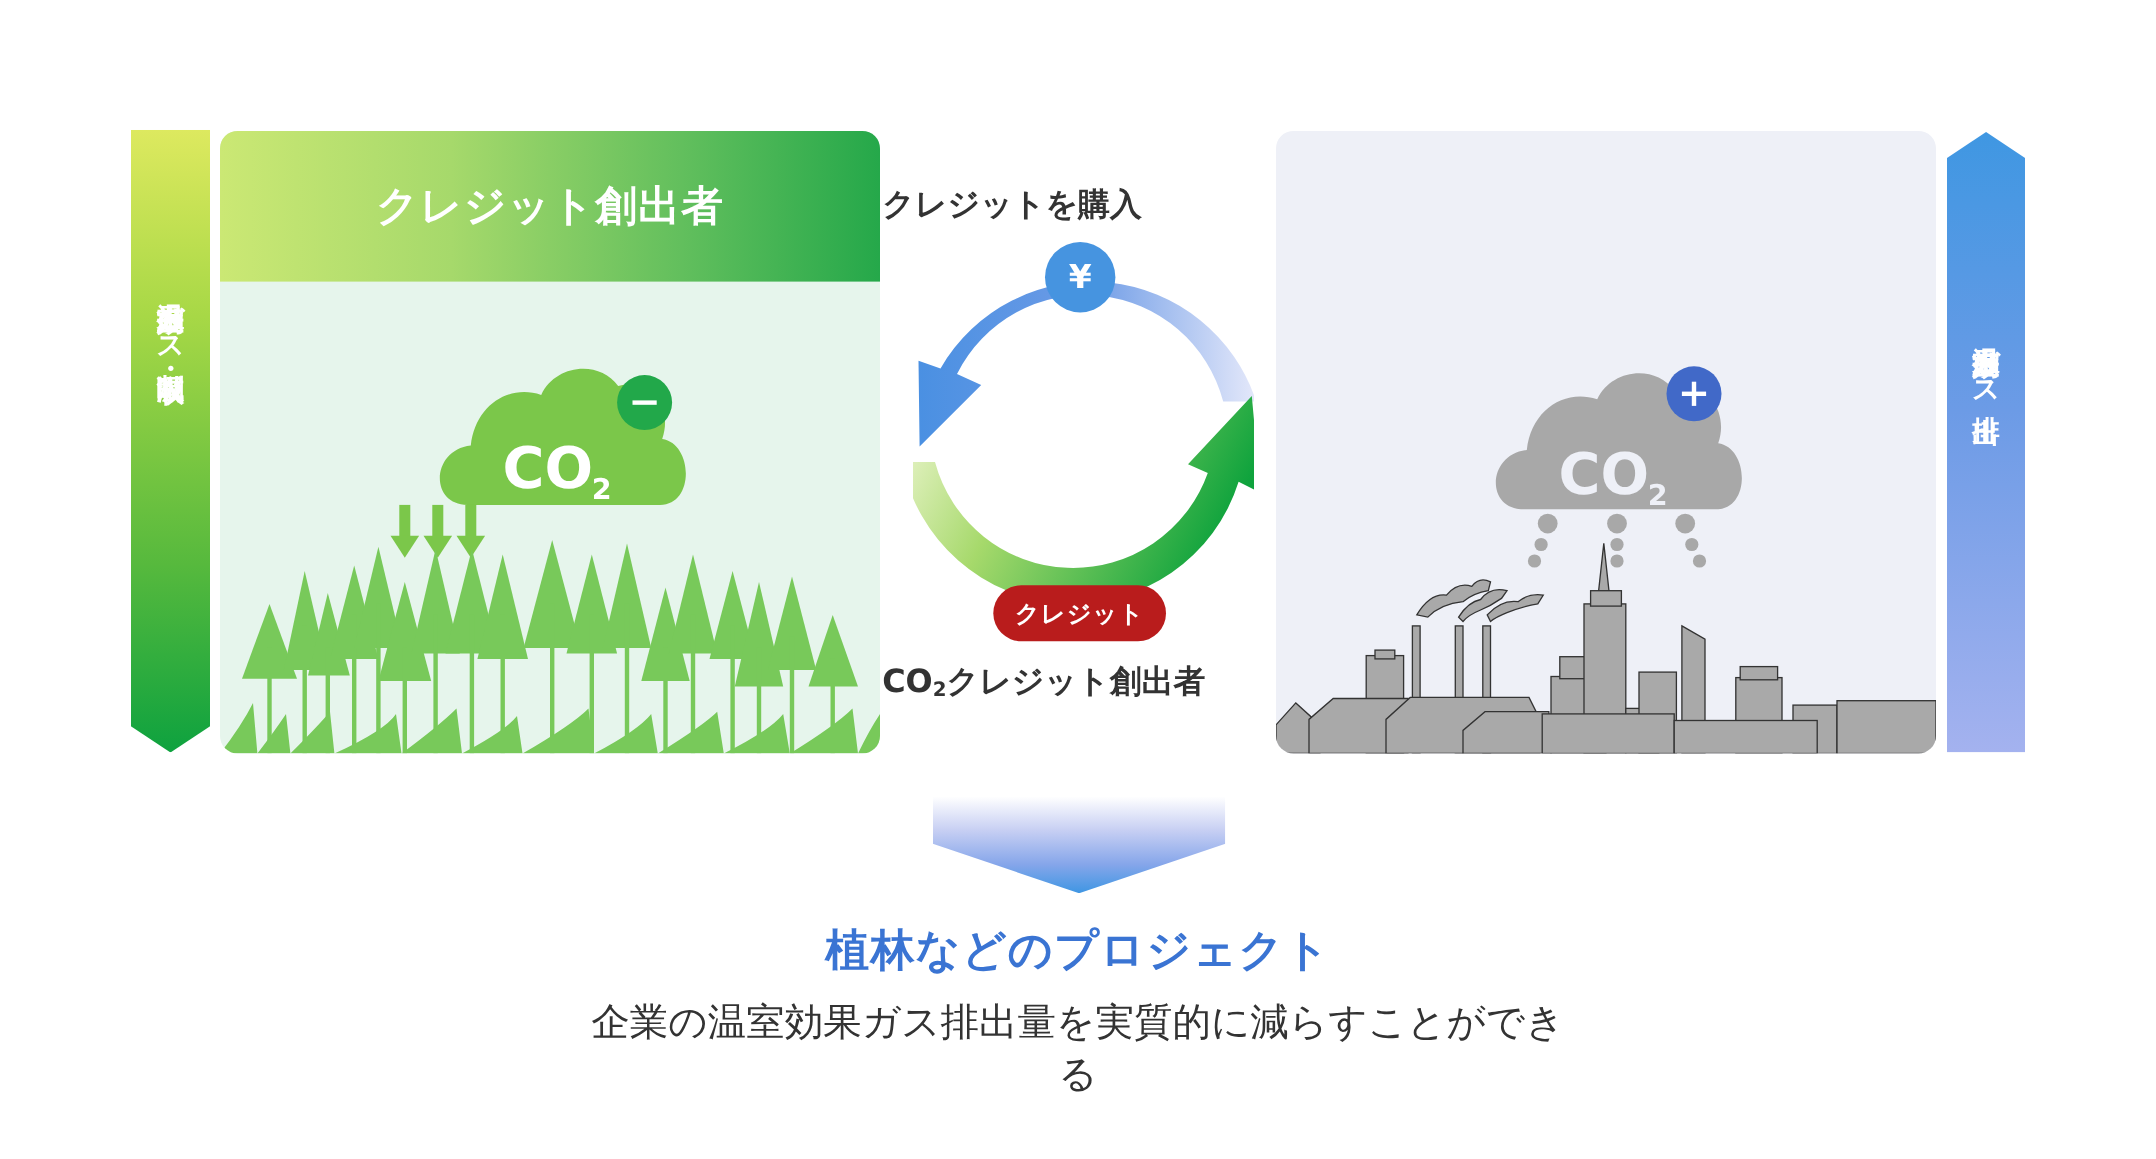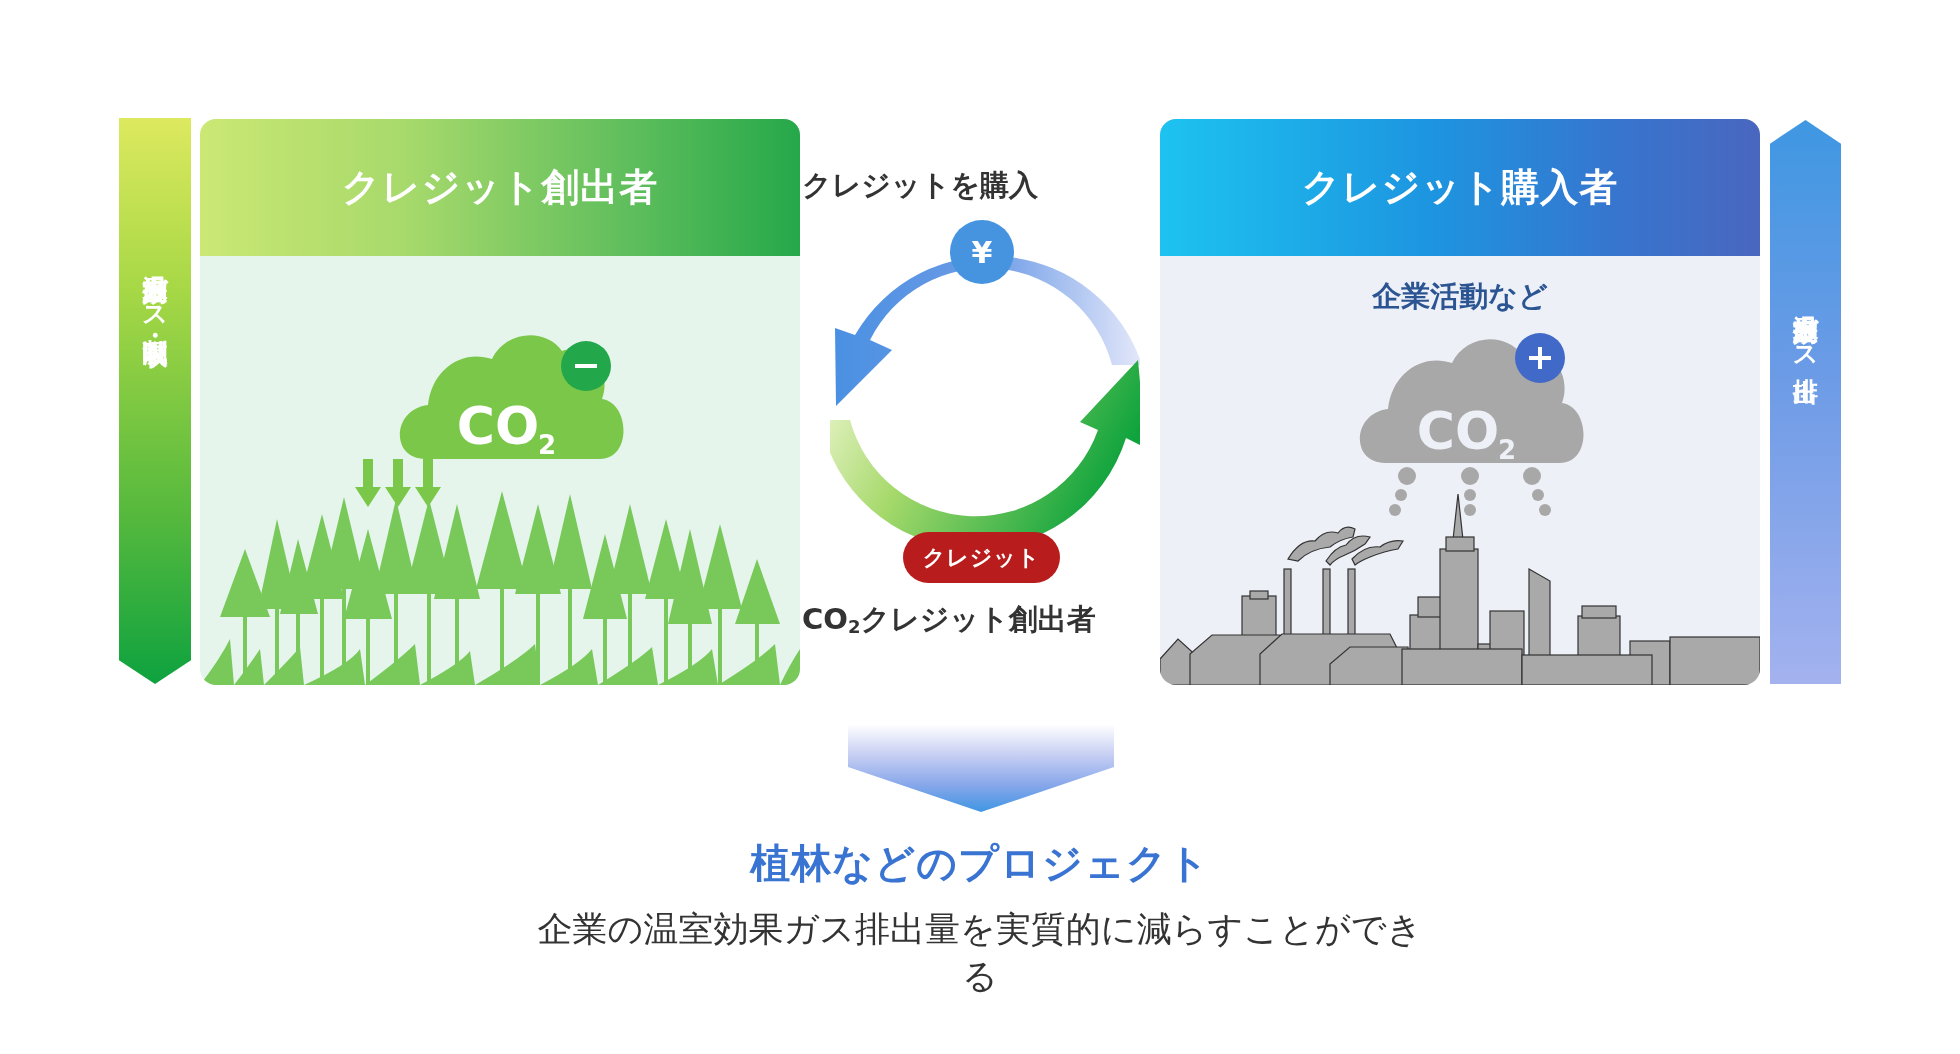--- a/index.html
+++ b/index.html
@@ -136,22 +136,20 @@
 
   <path d="M282 135 A130 130 0 0 0 40 110 L62 120 L6 176 L5 98 L25 105 A158 158 0 0 1 312 135 Z" fill="url(#gblue)"></path>
 
   <path d="M20 190 A130 130 0 0 0 268 200 L250 192 L308 130 L316 218 L296 208 A158 158 0 0 1 -10 190 Z" fill="url(#ggreen)"></path>
 </svg>
 <div id="yen-badge">¥</div>
 <div id="credit-pill">クレジット</div>
 <div id="sell-label" class="center-label"><span>CO</span><sub>2</sub><span>クレジット創出者</span></div>
 
 <div id="right-panel" class="panel">
-  <div class="panel-header">クレジット購入者</div>
-  <div class="panel-sub">企業活動など</div>
   <svg width="600" height="566" viewBox="0 0 600 566">
     <g>
       <path d="M225 344 C190 344 192 294 228 290 C232 254 262 234 292 244 C305 216 345 212 362 236 C392 226 412 256 402 284 C430 288 432 344 400 344 Z" fill="#a8a8a8"></path>
       <text x="298" y="330" text-anchor="middle" font-family="DejaVu Sans, sans-serif" font-weight="bold" font-size="52" fill="#eef0f7">CO</text>
       <text x="338" y="340" font-family="DejaVu Sans, sans-serif" font-weight="bold" font-size="26" fill="#eef0f7">2</text>
     </g>
     <g>
       <circle cx="380" cy="239" r="25" fill="#4169c8"></circle>
       <rect x="369" y="237" width="22" height="4" fill="#fff"></rect>
       <rect x="378" y="228" width="4" height="22" fill="#fff"></rect>

